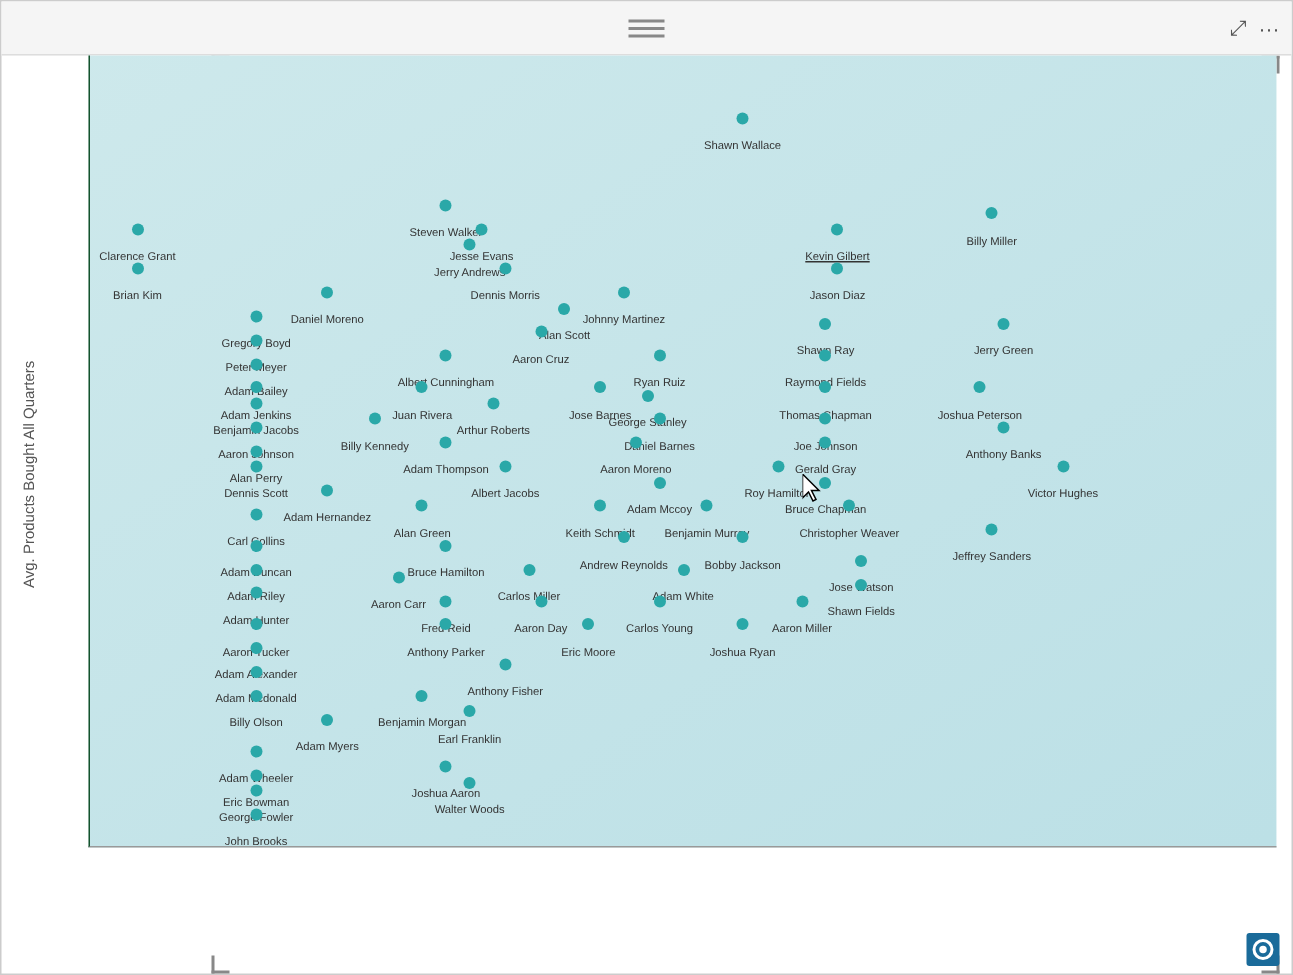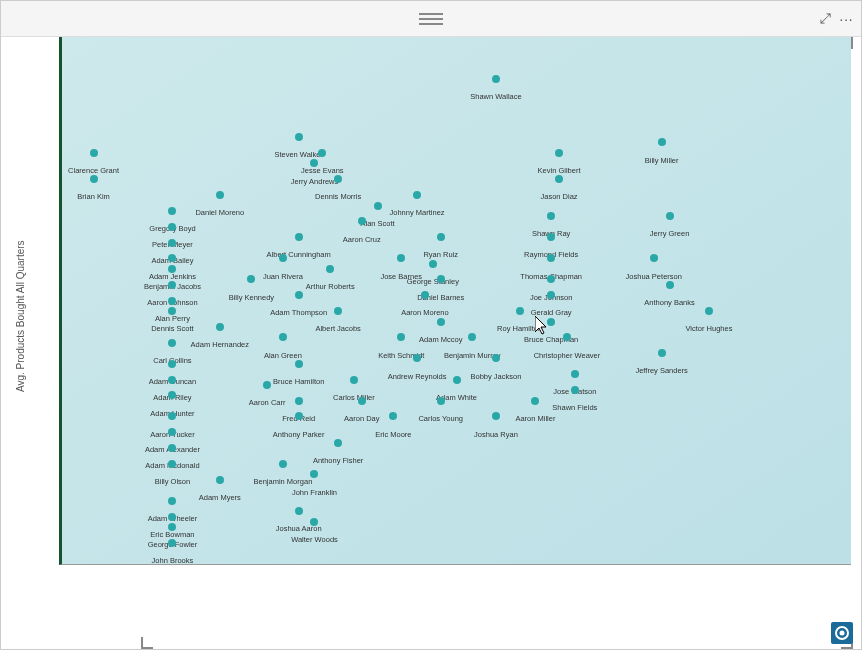--- a/index.html
+++ b/index.html
@@ -66,21 +66,21 @@
       color: #555;
       display: flex;
       align-items: center;
       justify-content: center;
       width: 18px;
       padding: 10px 0;
     }
     .plot-container {
       flex: 1;
       position: relative;
-      border-left: 3px solid #14532d;
+      border-left: 1px solid #14532d;
       border-bottom: 1px solid #999;
       margin-bottom: 30px;
       margin-left: 30px;
       background: #d8eef0;
       overflow: hidden;
     }
     .plot-bg {
       position: absolute;
       inset: 0;
       background: linear-gradient(to bottom right, rgba(180,220,225,0.3), rgba(160,210,220,0.5));
@@ -202,21 +202,21 @@
         <div class="dot-label" style="left: 4%; top: 24.5%;">Clarence Grant</div>
         <div class="dot" style="left: 4%; top: 27%;"></div>
         <div class="dot-label" style="left: 4%; top: 29.5%;">Brian Kim</div>
         <div class="dot" style="left: 30%; top: 19%;"></div>
         <div class="dot-label" style="left: 30%; top: 21.5%;">Steven Walker</div>
         <div class="dot" style="left: 33%; top: 22%;"></div>
         <div class="dot-label" style="left: 33%; top: 24.5%;">Jesse Evans</div>
         <div class="dot" style="left: 32%; top: 24%;"></div>
         <div class="dot-label" style="left: 32%; top: 26.5%;">Jerry Andrews</div>
         <div class="dot" style="left: 63%; top: 22%;"></div>
-        <div class="dot-label" style="left: 63%; top: 24.5%;">Kevin Gilbert</div>
+        <div class="dot-label" style="left: 63%; top: 24.5%; text-decoration: underline;">Kevin Gilbert</div>
         <div class="dot" style="left: 76%; top: 20%;"></div>
         <div class="dot-label" style="left: 76%; top: 22.5%;">Billy Miller</div>
         <div class="dot" style="left: 35%; top: 27%;"></div>
         <div class="dot-label" style="left: 35%; top: 29.5%;">Dennis Morris</div>
         <div class="dot" style="left: 63%; top: 27%;"></div>
         <div class="dot-label" style="left: 63%; top: 29.5%;">Jason Diaz</div>
         <div class="dot" style="left: 20%; top: 30%;"></div>
         <div class="dot-label" style="left: 20%; top: 32.5%;">Daniel Moreno</div>
         <div class="dot" style="left: 14%; top: 33%;"></div>
         <div class="dot-label" style="left: 14%; top: 35.5%;">Gregory Boyd</div>
@@ -342,21 +342,21 @@
         <div class="dot-label" style="left: 14%; top: 77.5%;">Adam Alexander</div>
         <div class="dot" style="left: 14%; top: 78%;"></div>
         <div class="dot-label" style="left: 14%; top: 80.5%;">Adam Mcdonald</div>
         <div class="dot" style="left: 35%; top: 77%;"></div>
         <div class="dot-label" style="left: 35%; top: 79.5%;">Anthony Fisher</div>
         <div class="dot" style="left: 14%; top: 81%;"></div>
         <div class="dot-label" style="left: 14%; top: 83.5%;">Billy Olson</div>
         <div class="dot" style="left: 28%; top: 81%;"></div>
         <div class="dot-label" style="left: 28%; top: 83.5%;">Benjamin Morgan</div>
         <div class="dot" style="left: 32%; top: 83%;"></div>
-        <div class="dot-label" style="left: 32%; top: 85.5%;">John Franklin</div>
+        <div class="dot-label" style="left: 32%; top: 85.5%;">Earl Franklin</div>
         <div class="dot" style="left: 20%; top: 84%;"></div>
         <div class="dot-label" style="left: 20%; top: 86.5%;">Adam Myers</div>
         <div class="dot" style="left: 14%; top: 88%;"></div>
         <div class="dot-label" style="left: 14%; top: 90.5%;">Adam Wheeler</div>
         <div class="dot" style="left: 14%; top: 91%;"></div>
         <div class="dot-label" style="left: 14%; top: 93.5%;">Eric Bowman</div>
         <div class="dot" style="left: 30%; top: 90%;"></div>
         <div class="dot-label" style="left: 30%; top: 92.5%;">Joshua Aaron</div>
         <div class="dot" style="left: 32%; top: 92%;"></div>
         <div class="dot-label" style="left: 32%; top: 94.5%;">Walter Woods</div>

